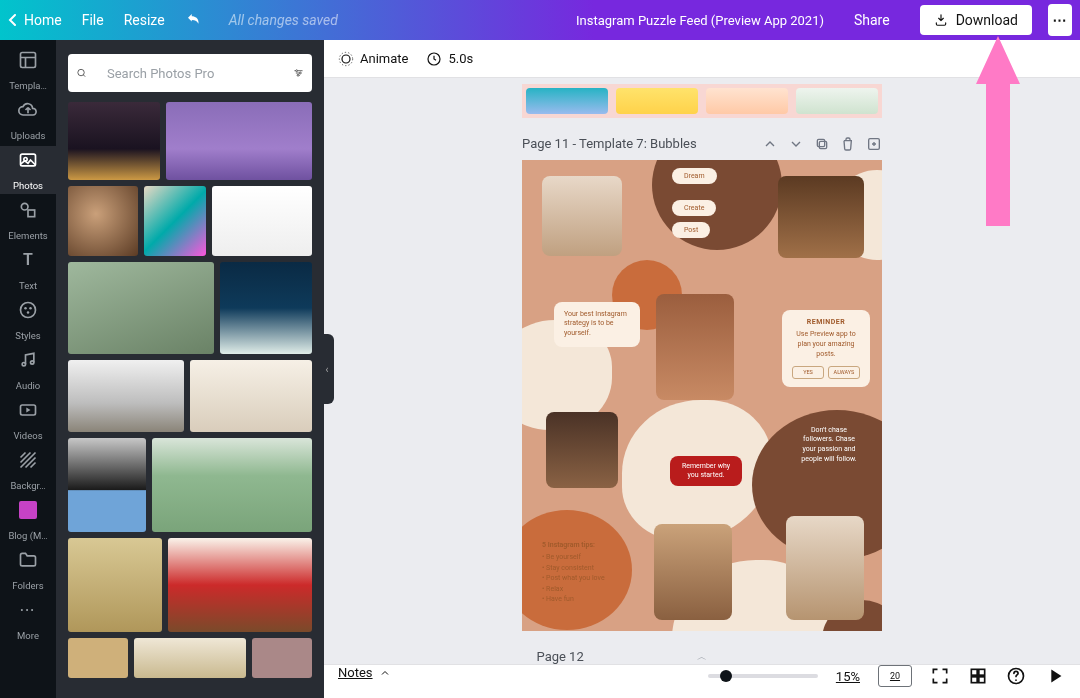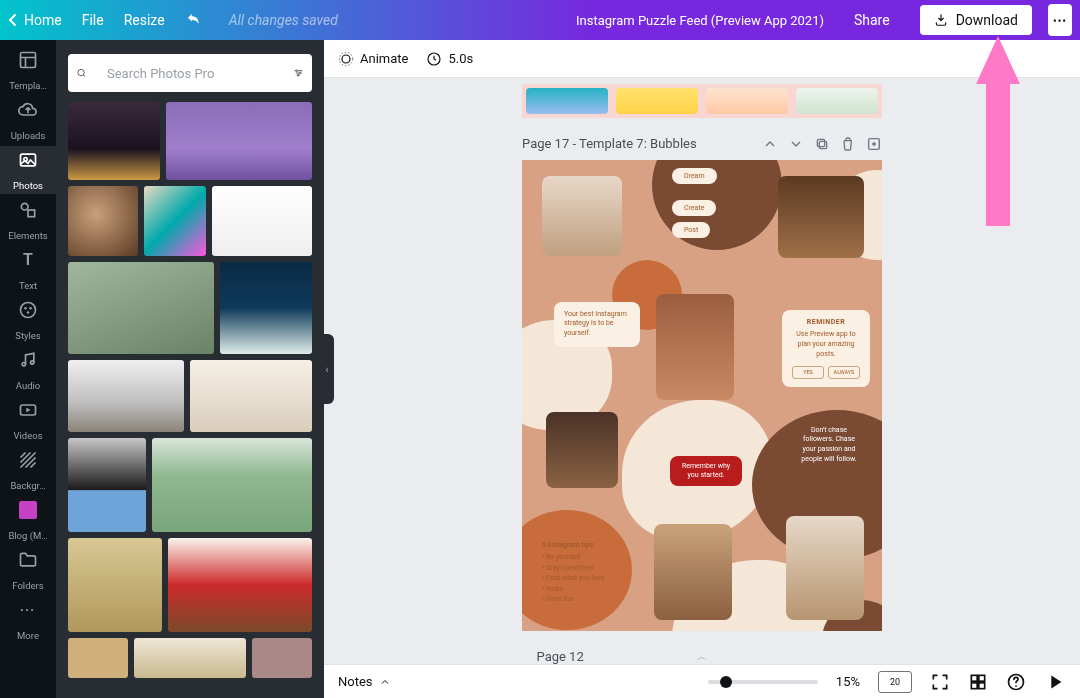--- a/index.html
+++ b/index.html
@@ -109,22 +109,22 @@
 
   
   .strip {
     width:360px; height:34px; background:#f8d7d3; margin-top:6px; display:flex; gap:8px;
     padding:4px; border-radius:0;
   }
   .strip div { flex:1; border-radius:4px; }
 
   
   .footer {
-    height:34px; background:#fff; display:flex; align-items:center; padding:0 14px;
-    font-size:13px; color:#111; gap:12px; border-top:1px solid #e1e1e4;
+    height:34px; background:#fff; display:flex; align-items:flex-start; padding:0 14px;
+    font-size:13px; color:#111; gap:12px; border-top:1px solid #e1e1e4;text-decoration:underline;
   }
   .footer .notes { flex:0 0 auto; display:flex; align-items:center; gap:6px; cursor:pointer;}
   .footer .zoom-group{ margin-left:auto; display:flex; align-items:center; gap:18px;}
   .slider {
     width:110px; height:4px; background:#dcdce1; border-radius:2px; position:relative;
   }
   .slider .knob {
     position:absolute; left:12px; top:-4px; width:12px; height:12px; background:#0e1318;
     border-radius:50%;
   }
@@ -346,21 +346,21 @@
     <div class="canvas-scroll">
       <div class="pages">
         <div class="strip">
           <div style="background:linear-gradient(#27b3c4,#9be)"></div>
           <div style="background:linear-gradient(#ffe36b,#ffd24a)"></div>
           <div style="background:linear-gradient(#ffe3d0,#ffc9a6)"></div>
           <div style="background:linear-gradient(#eef4ee,#cfe3cf)"></div>
         </div>
 
         <div class="page-header">
-          <span class="title">Page 17 - Template 7: Bubbles</span>
+          <span class="title">Page 11 - Template 7: Bubbles</span>
           <svg class="ic" viewBox="0 0 24 24">
               <path d="M6 15l6-6 6 6" stroke="currentColor" stroke-width="2" fill="none"></path>
             </svg>
           <svg class="ic" viewBox="0 0 24 24">
               <path d="M6 9l6 6 6-6" stroke="currentColor" stroke-width="2" fill="none"></path>
             </svg>
           <svg class="ic" viewBox="0 0 24 24">
               <rect x="8" y="8" width="11" height="11" rx="2" fill="none" stroke="currentColor" stroke-width="2"></rect>
               <rect x="5" y="5" width="11" height="11" rx="2" fill="none" stroke="currentColor" stroke-width="2"></rect>
             </svg>

